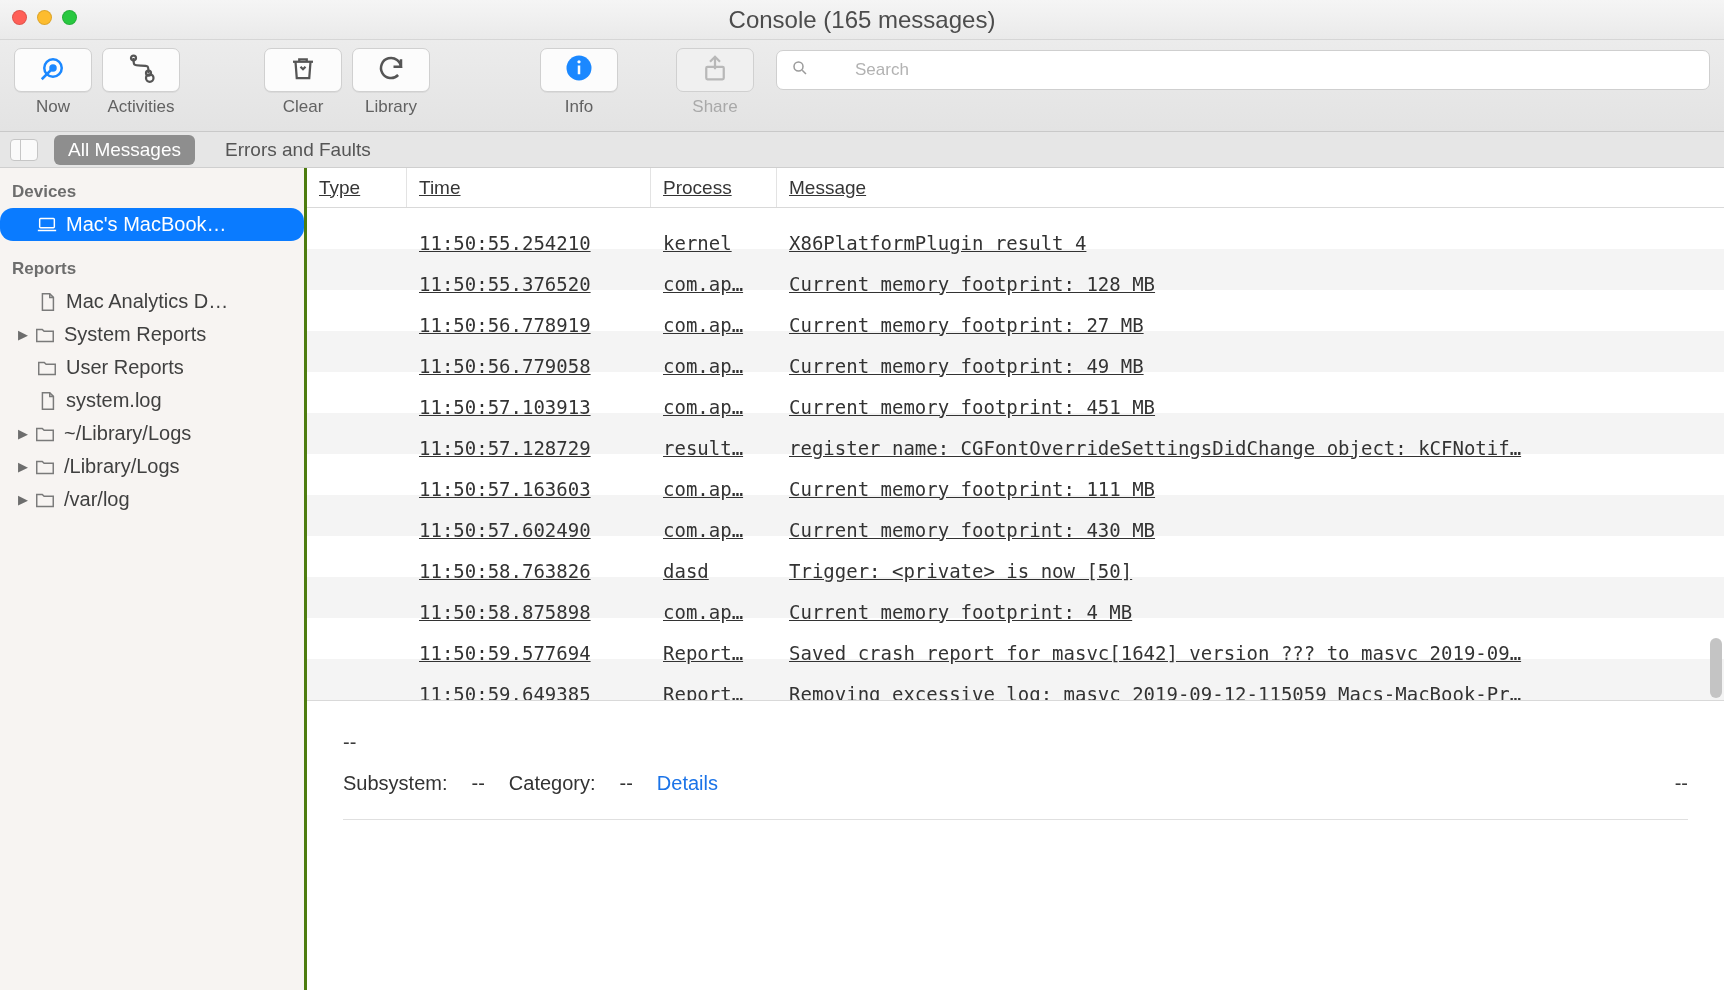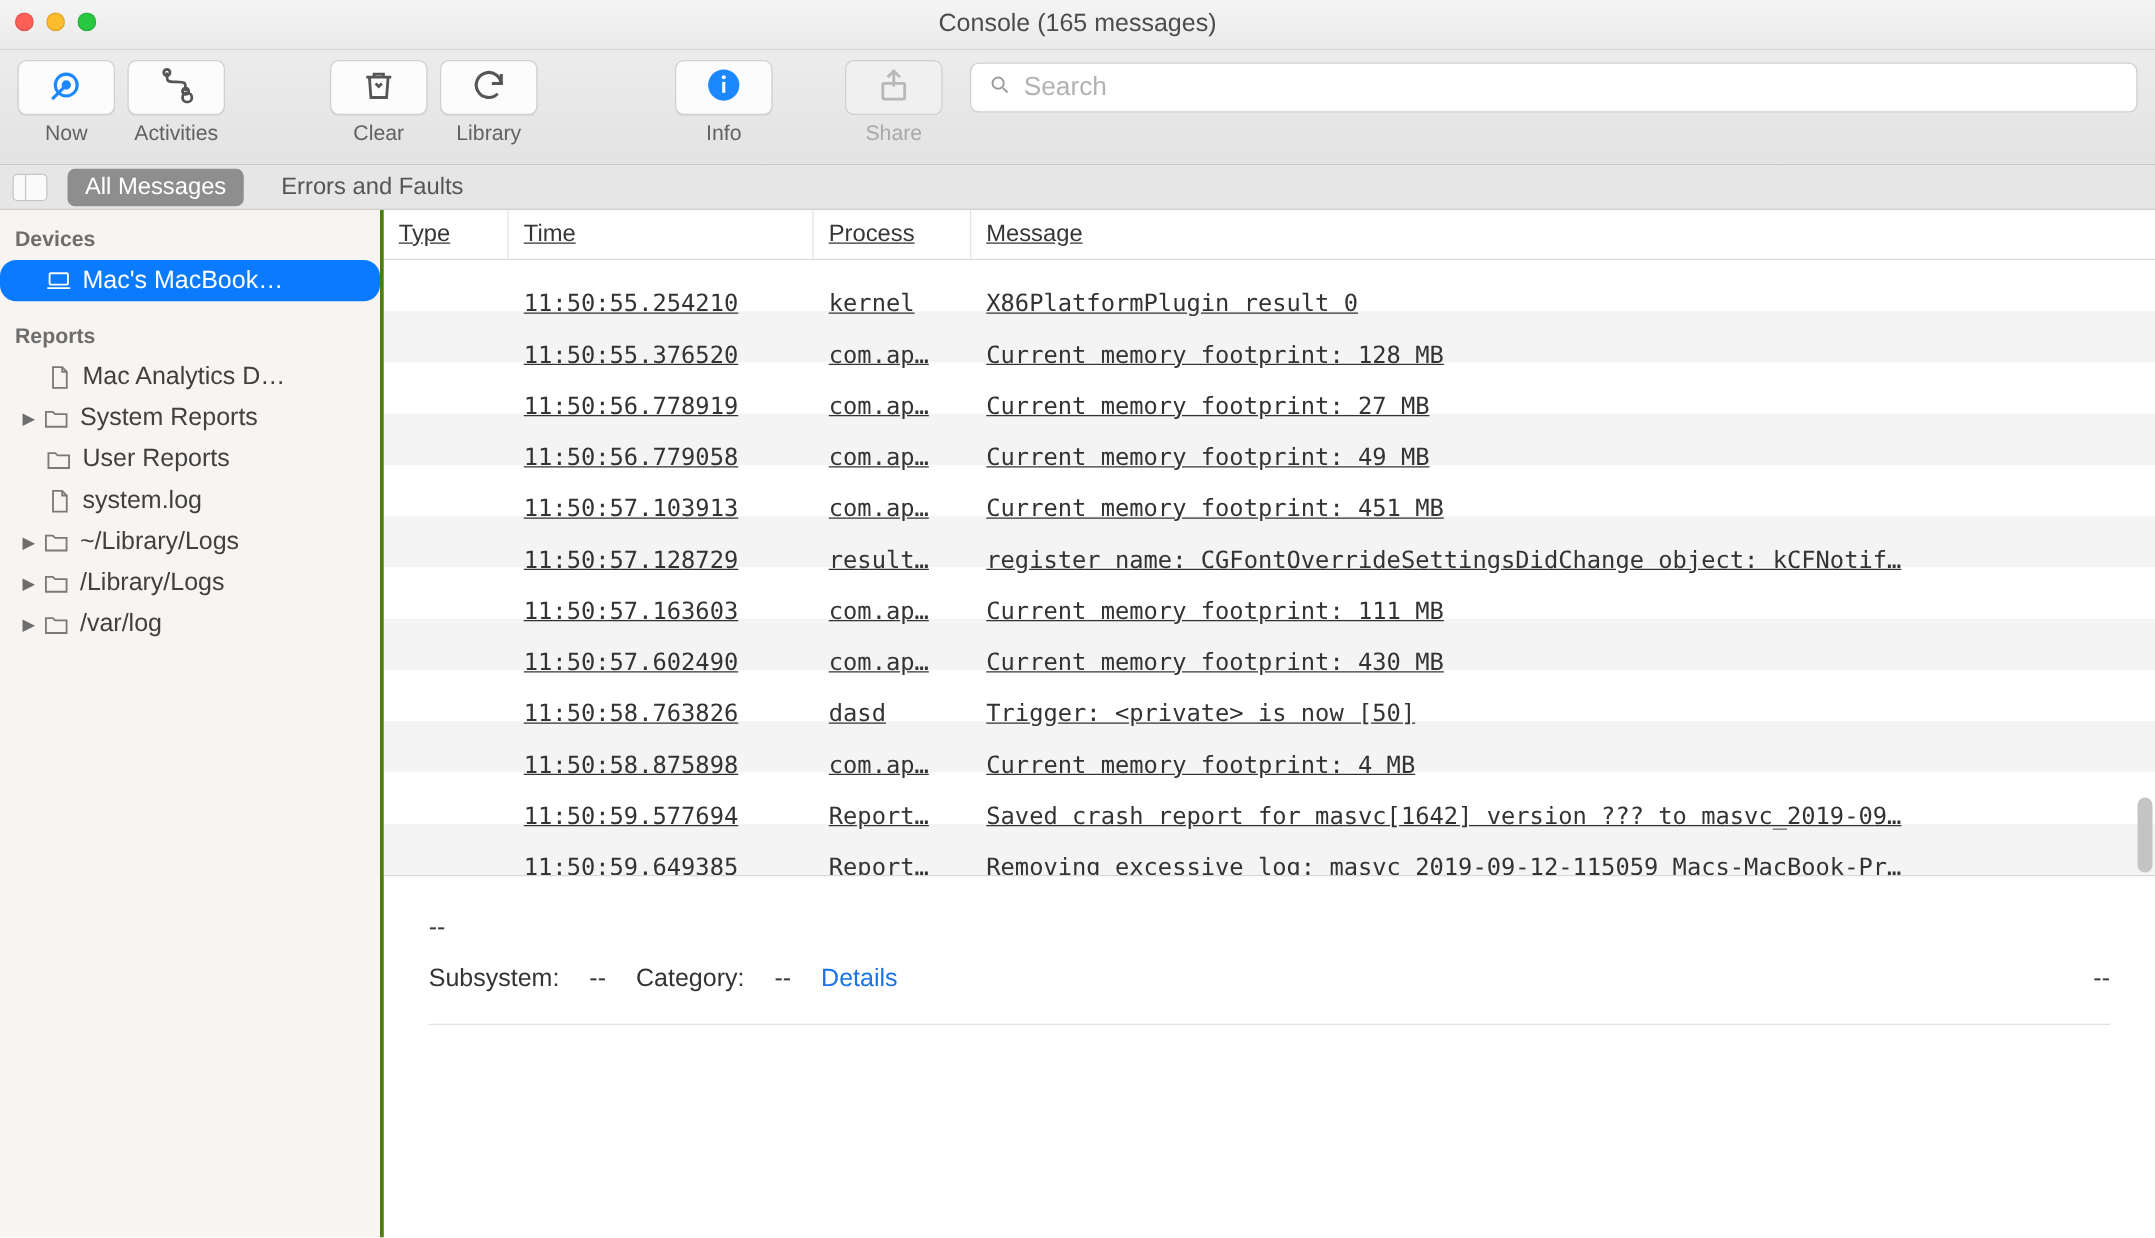--- a/index.html
+++ b/index.html
@@ -4,36 +4,36 @@
 <style>
   * { box-sizing: border-box; margin: 0; padding: 0; }
   html, body { width: 1724px; height: 990px; font-family: -apple-system, "Helvetica Neue", Arial, sans-serif; background: #fff; color: #333; overflow: hidden; }
   body { display: flex; flex-direction: column; }
 
   
   .titlebar { height: 40px; background: linear-gradient(#f5f5f5,#eaeaea); border-bottom: 1px solid #d6d6d6; display:flex; align-items:center; justify-content:center; position:relative; }
   .traffic { position:absolute; left:12px; top:10px; display:flex; gap:10px; }
   .light { width:15px; height:15px; border-radius:50%; border:1px solid rgba(0,0,0,.12); }
   .light.red{background:#ff5f57;} .light.yellow{background:#fdbc2e;} .light.green{background:#28c840;}
-  .titlebar .title { font-size:20px; color:#4c4c4c; font-weight:400; }
+  .titlebar .title { font-size:24px; color:#4c4c4c; font-weight:400; }
 
   
   .toolbar { height:92px; background:linear-gradient(#ececec,#e3e3e3); border-bottom:1px solid #c9c9c9; display:flex; align-items:flex-start; padding:8px 14px 0 14px; gap:0; }
   .tb-group { display:flex; gap:10px; }
   .tb-spacer { width:84px; }
   .tb-spacer2 { width:110px; }
   .tb-btn { display:flex; flex-direction:column; align-items:center; gap:3px; }
   .tb-btn .icon-box { width:78px; height:44px; background:#fcfcfc; border:1px solid #d0d0d0; border-radius:7px; display:flex; align-items:center; justify-content:center; box-shadow: 0 1px 0 rgba(0,0,0,.05); }
   .tb-btn.disabled .icon-box { background:#f0f0f0; box-shadow:none; }
   .tb-btn .label { font-size:17px; color:#626262; margin-top:2px; }
   .tb-btn.disabled .label { color:#a9a9a9; }
   .icon-svg { width:30px; height:30px; }
   .searchbox-wrap { flex:1; display:flex; align-items:flex-start; padding-top:2px; margin-left:22px; }
   .searchbox { flex:1; height:40px; border:1px solid #cfcfcf; border-radius:7px; background:#ffffff; display:flex; align-items:center; padding:0 14px; gap:10px; }
-  .searchbox input { border:none; outline:none; font-size:21px; width:100%; background:transparent; color:#1d4ed8; }
+  .searchbox input { border:none; outline:none; font-size:17px; width:100%; background:transparent; color:#1d4ed8;margin-left:36px; }
   .searchbox input::placeholder { color:#b2b2b2; }
   .mag { width:18px; height:18px; }
 
   
   .filterbar { height:36px; background:#e6e6e6; border-bottom:1px solid #cfcfcf; display:flex; align-items:center; padding:0 10px; gap:16px; }
   .filterbar .sidebar-toggle { width:28px; height:22px; border:1px solid #c6c6c6; border-radius:4px; background:#fafafa; display:flex; }
   .sidebar-toggle .l{width:10px;border-right:1px solid #c6c6c6;} .sidebar-toggle .r{flex:1;}
   .pill { padding:4px 14px; border-radius:6px; font-size:19px; color:#555; background:transparent; border:none; cursor:default; }
   .pill.active { background:#8e8e8e; color:#fff; }
 
@@ -296,21 +296,21 @@
         <div class="th col-type">Type</div>
         <div class="th col-time">Time</div>
         <div class="th col-proc">Process</div>
         <div class="th col-msg" style="border-right:none;">Message</div>
       </div>
       <div class="tbody" id="tbody">
           <div class="tr">
             <div class="td col-type"></div>
             <div class="td col-time mono">11:50:55.254210</div>
             <div class="td col-proc mono">kernel</div>
-            <div class="td col-msg mono">X86PlatformPlugin result 0</div>
+            <div class="td col-msg mono">X86PlatformPlugin result 4</div>
           </div>
           <div class="tr">
             <div class="td col-type"></div>
             <div class="td col-time mono">11:50:55.376520</div>
             <div class="td col-proc mono">com.ap…</div>
             <div class="td col-msg mono">Current memory footprint: 128 MB</div>
           </div>
           <div class="tr">
             <div class="td col-type"></div>
             <div class="td col-time mono">11:50:56.778919</div>

